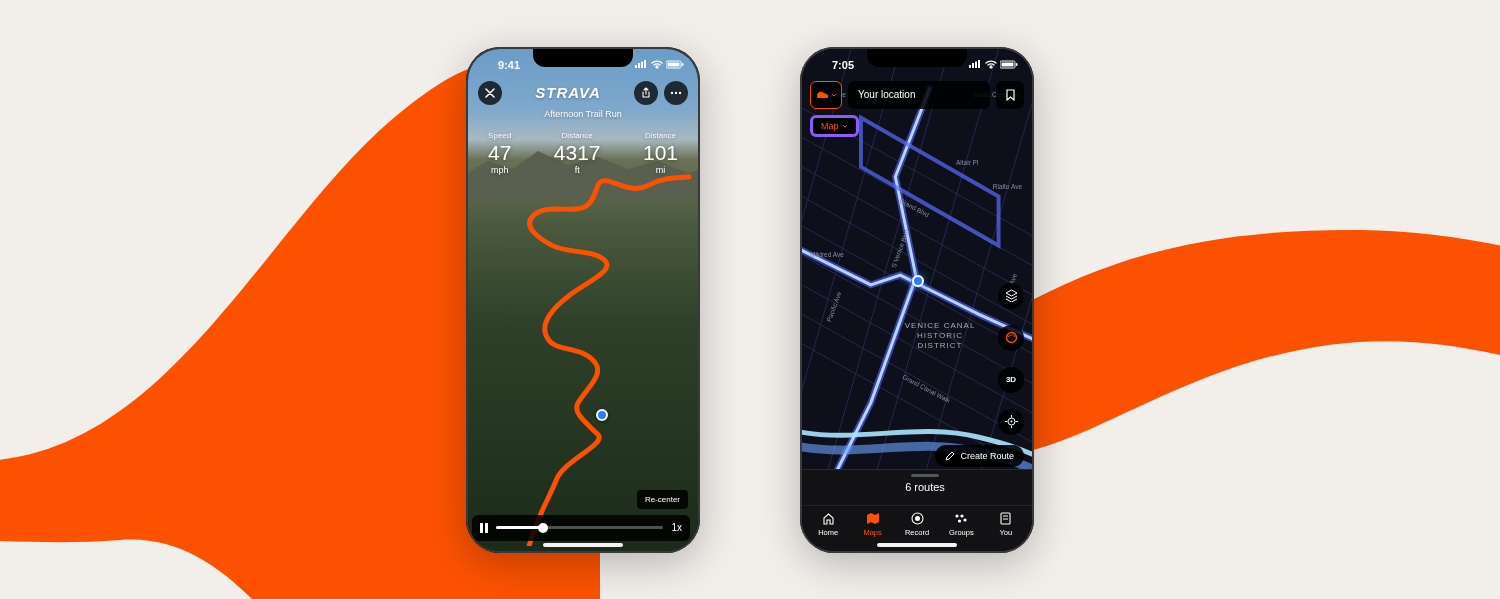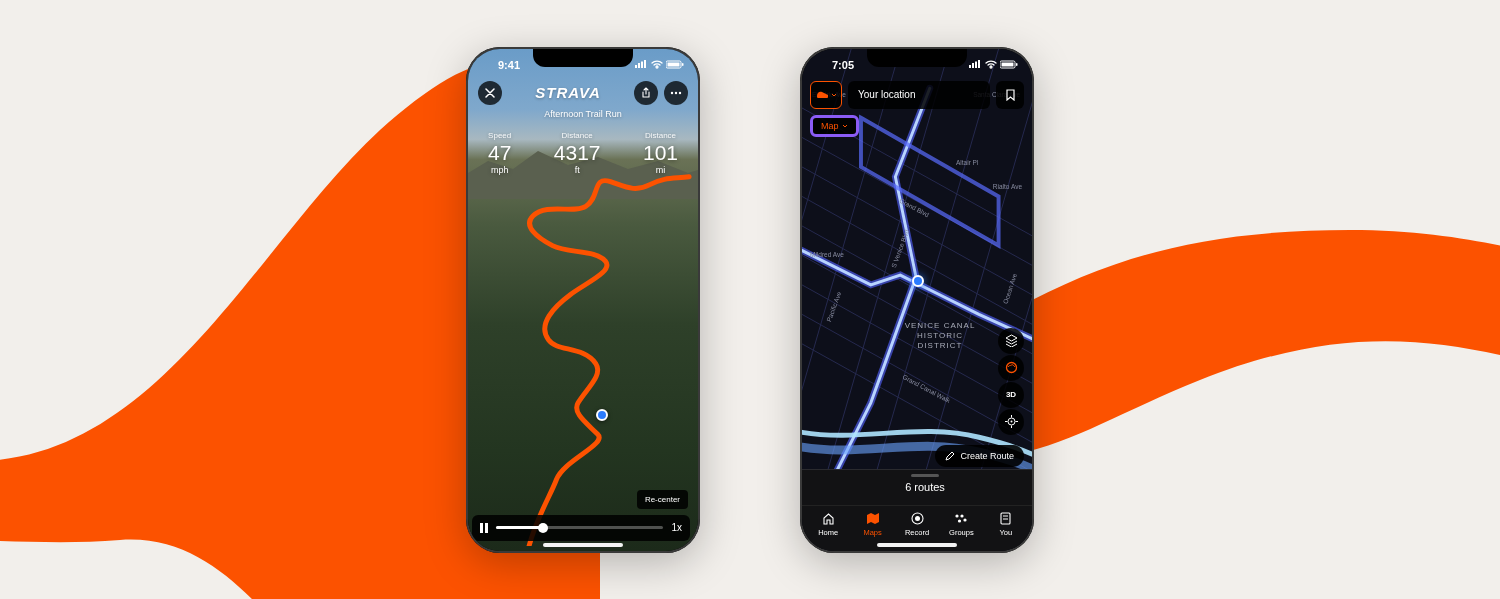--- a/index.html
+++ b/index.html
@@ -304,21 +304,21 @@
     box-shadow: 0 0 8px rgba(43,124,255,0.8);
   }
 
   .fab-stack {
     position: absolute;
     right: 8px;
     bottom: 116px;
     z-index: 10;
     display: flex;
     flex-direction: column;
-    gap: 1px;
+    gap: 16px;
     align-items: center;
   }
   .fab {
     width: 26px; height: 26px;
     border-radius: 50%;
     background: rgba(0,0,0,0.85);
     color: #fff;
     display: flex; align-items: center; justify-content: center;
     font-size: 10px;
   }

